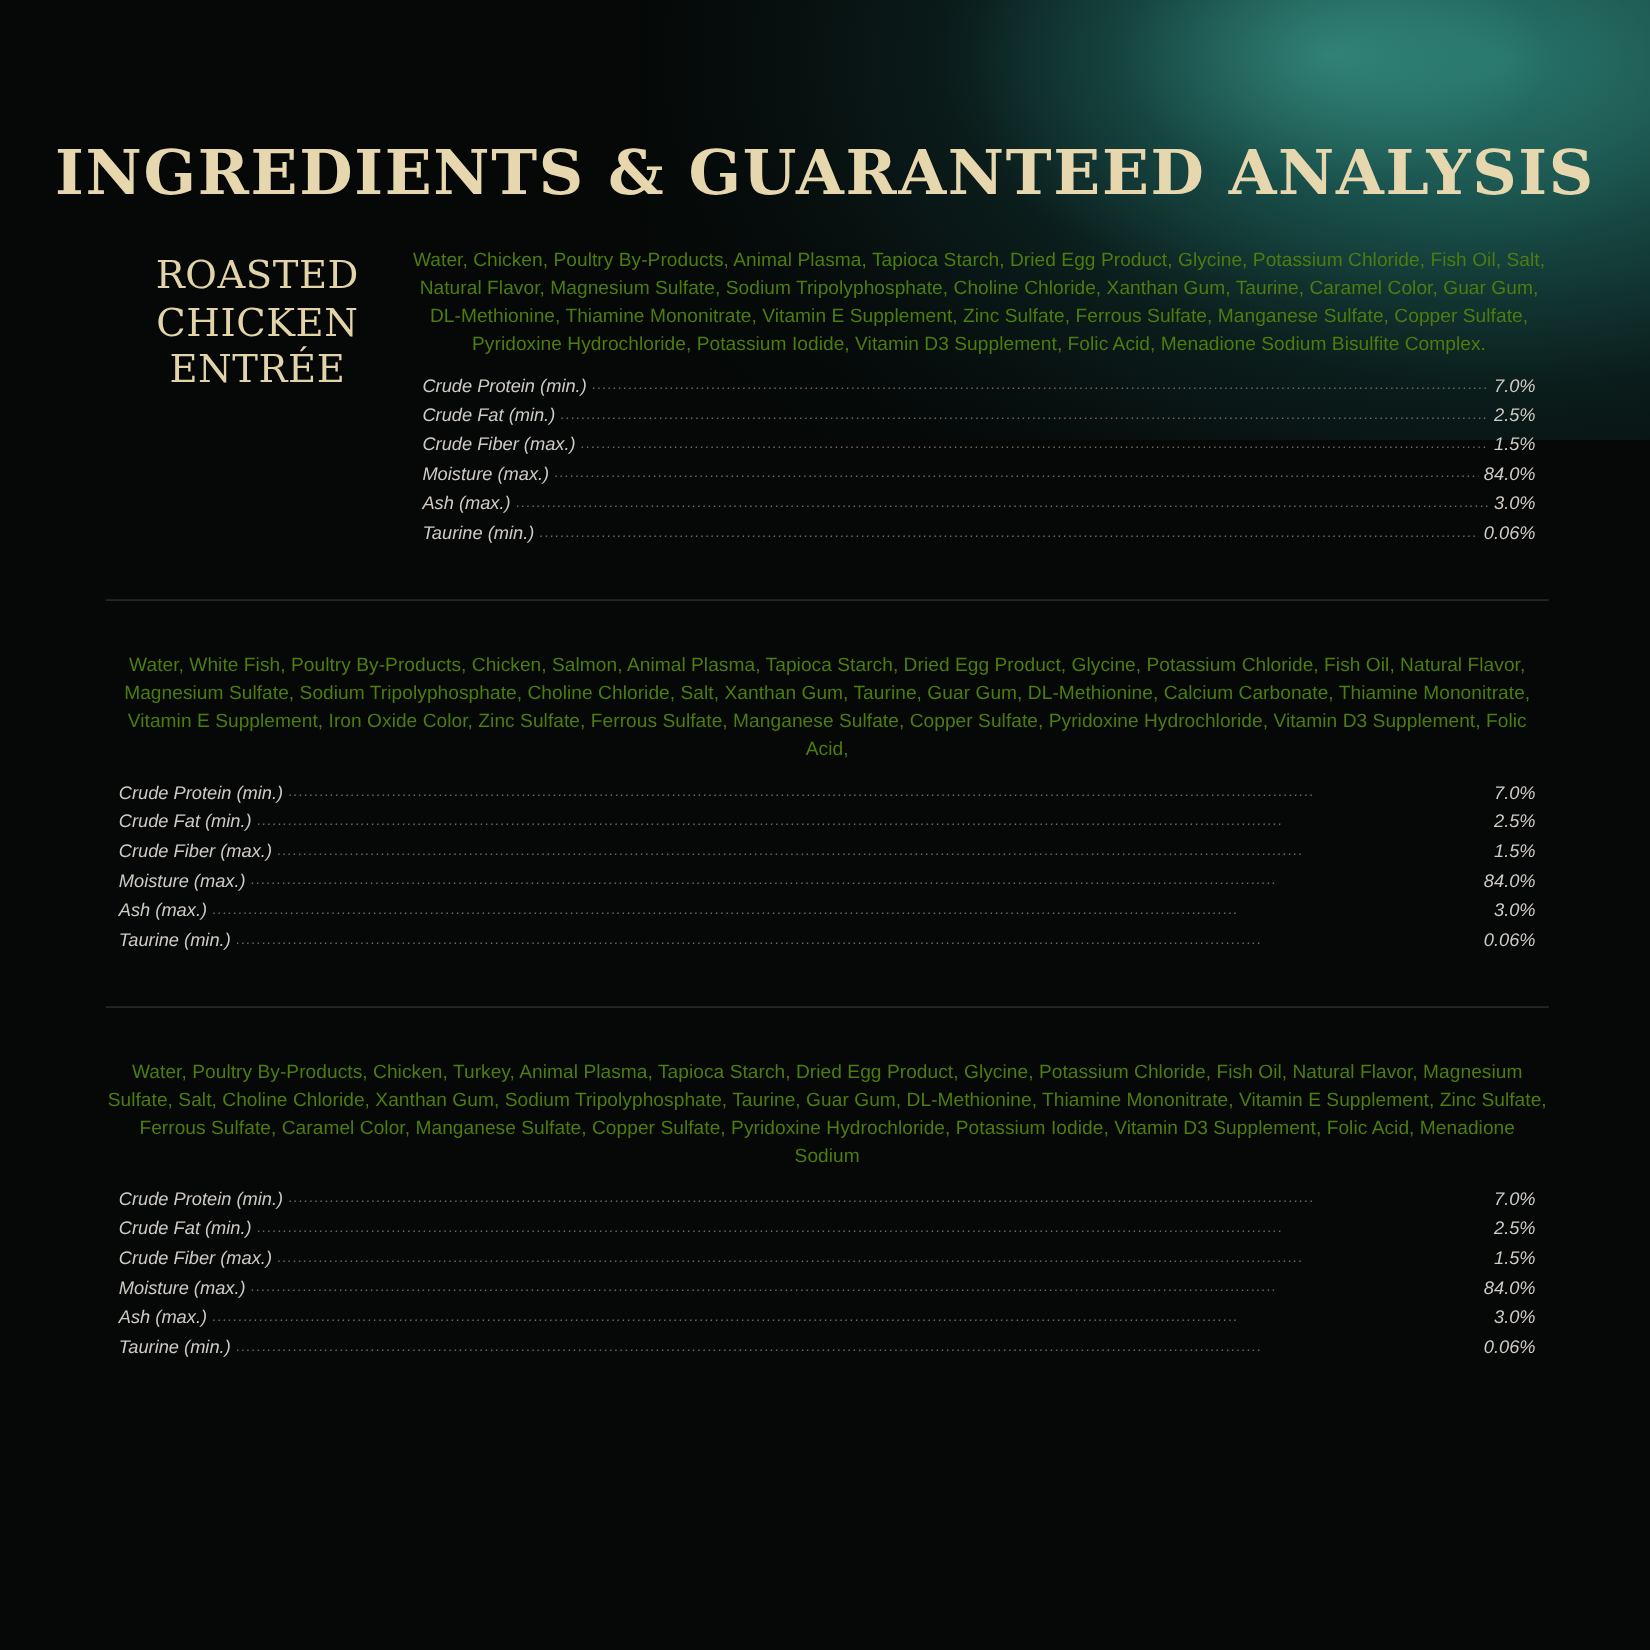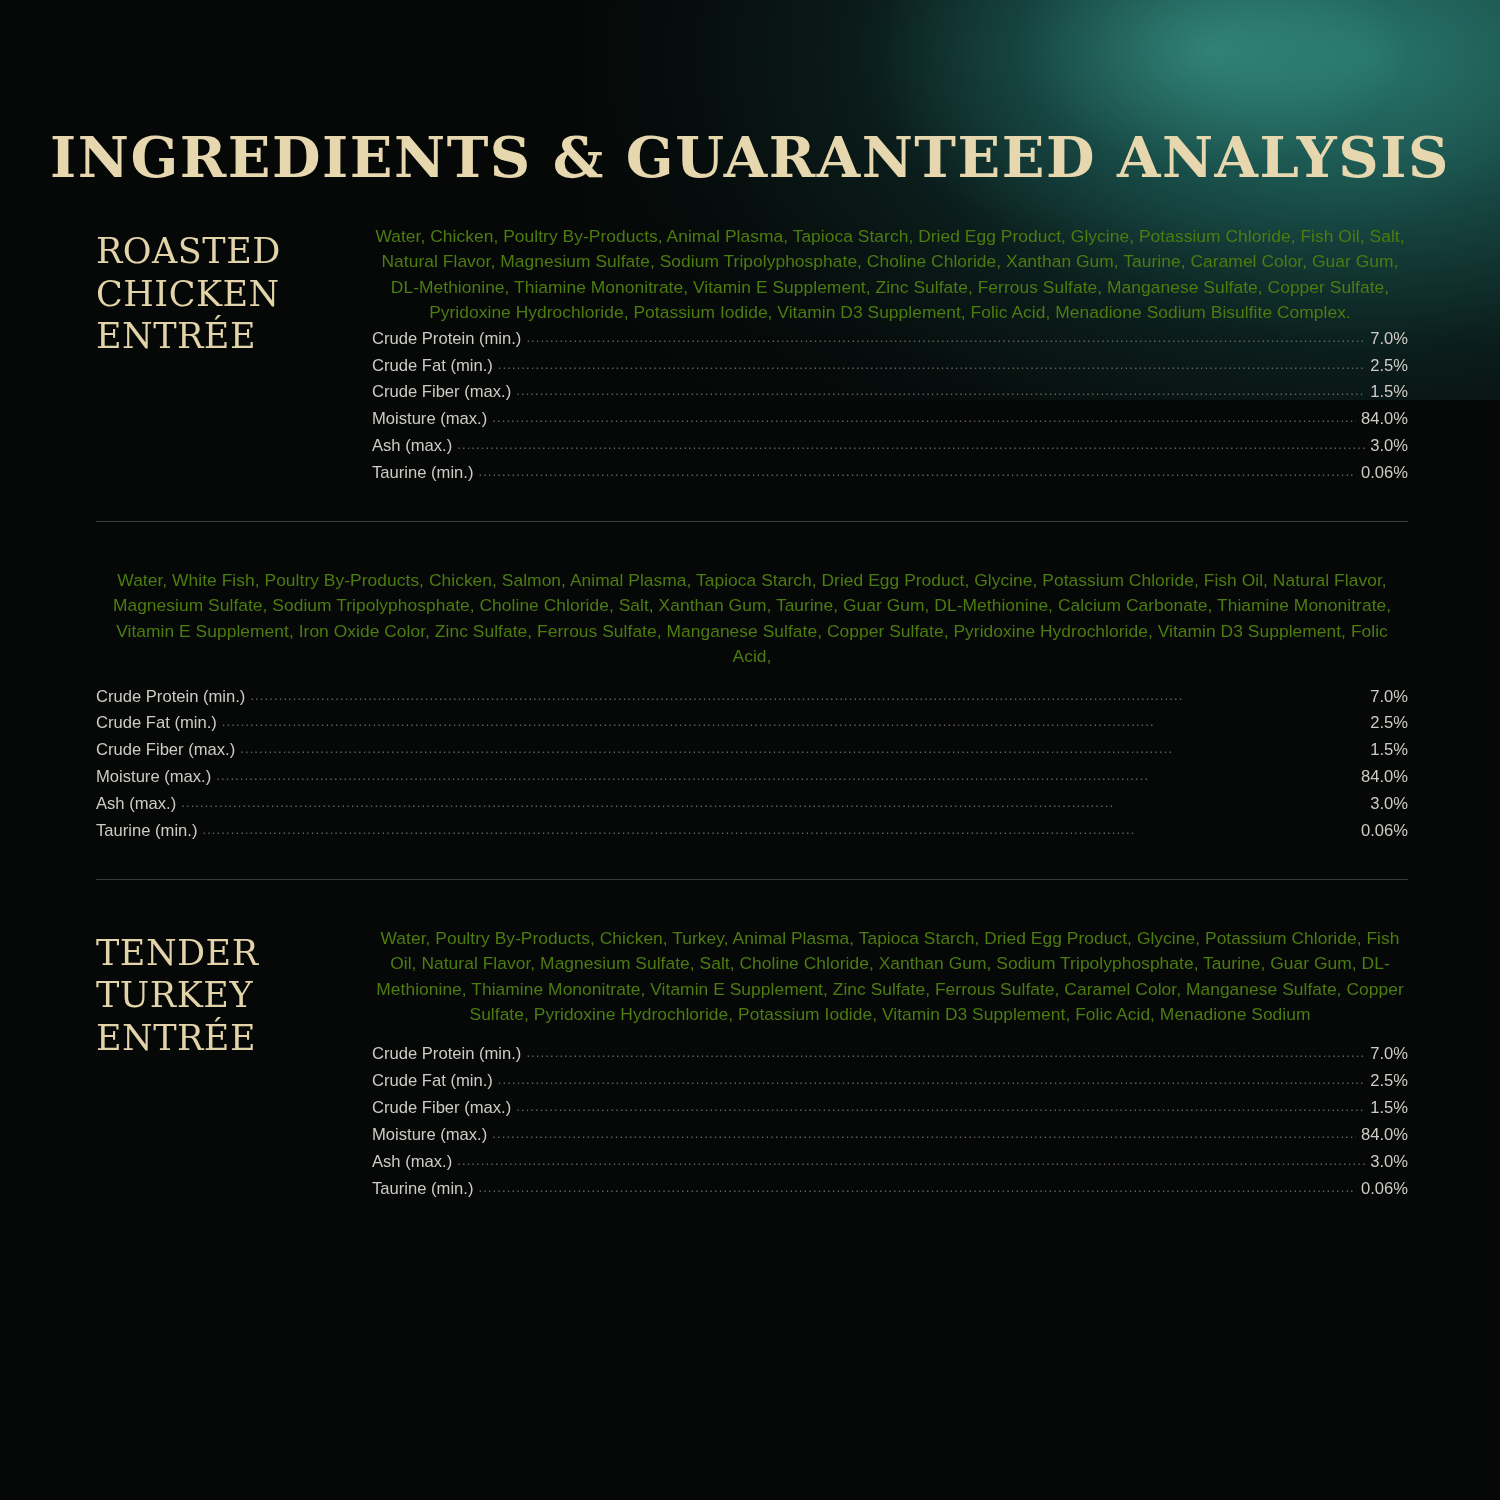--- a/index.html
+++ b/index.html
@@ -79,40 +79,42 @@
   .sec-name {
     width: 276px;
     flex: 0 0 276px;
     font-family: "DejaVu Serif", serif;
     font-size: 35px;
     line-height: 1.22;
     letter-spacing: 0.5px;
     color: #e3d3a9;
     padding-top: 6px;
     text-transform: uppercase;
+    text-align: center;
   }
 
   .sec-body {
     flex: 1 1 auto;
     min-width: 0;
   }
 
   .ingredients {
     color: #4d7c0f;
     font-size: 17.4px;
     line-height: 1.46;
     letter-spacing: 0.05px;
     margin: 0 0 14px 0;
     text-align: center;
   }
 
   .analysis {
     list-style: none;
-    margin: 0;
+    margin: 12px;
     padding: 0;
+    font-style: italic;
   }
   .analysis li {
     display: flex;
     align-items: baseline;
     color: #cfcbc4;
     font-size: 16.6px;
     line-height: 1.62;
     white-space: nowrap;
   }
   .analysis .lbl { flex: 0 0 auto; }
@@ -213,21 +215,20 @@
           <li>
             <span class="lbl">Taurine (min.)</span>
             <span class="dots">......................................................................................................................................................................................................</span>
             <span class="val">0.06%</span>
           </li>
         </ul>
       </div>
     </div>
 
     <div class="section">
-      <div class="sec-name">TENDER TURKEY ENTRÉE</div>
       <div class="sec-body">
         <p class="ingredients">Water, Poultry By-Products, Chicken, Turkey, Animal Plasma, Tapioca Starch, Dried Egg Product, Glycine, Potassium Chloride, Fish Oil, Natural Flavor, Magnesium Sulfate, Salt, Choline Chloride, Xanthan Gum, Sodium Tripolyphosphate, Taurine, Guar Gum, DL-Methionine, Thiamine Mononitrate, Vitamin E Supplement, Zinc Sulfate, Ferrous Sulfate, Caramel Color, Manganese Sulfate, Copper Sulfate, Pyridoxine Hydrochloride, Potassium Iodide, Vitamin D3 Supplement, Folic Acid, Menadione Sodium</p>
         <ul class="analysis">
           <li>
             <span class="lbl">Crude Protein (min.)</span>
             <span class="dots">......................................................................................................................................................................................................</span>
             <span class="val">7.0%</span>
           </li>
           <li>
             <span class="lbl">Crude Fat (min.)</span>

